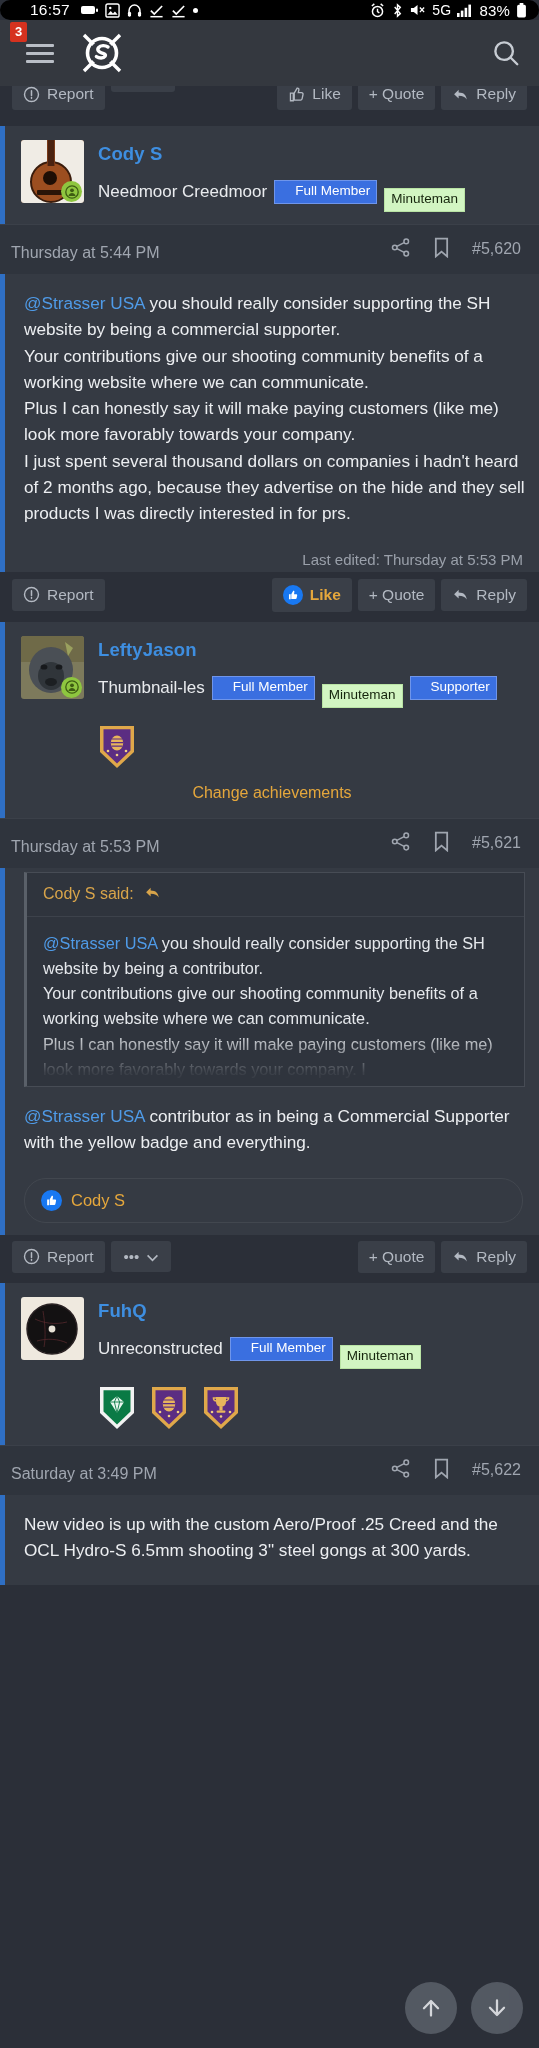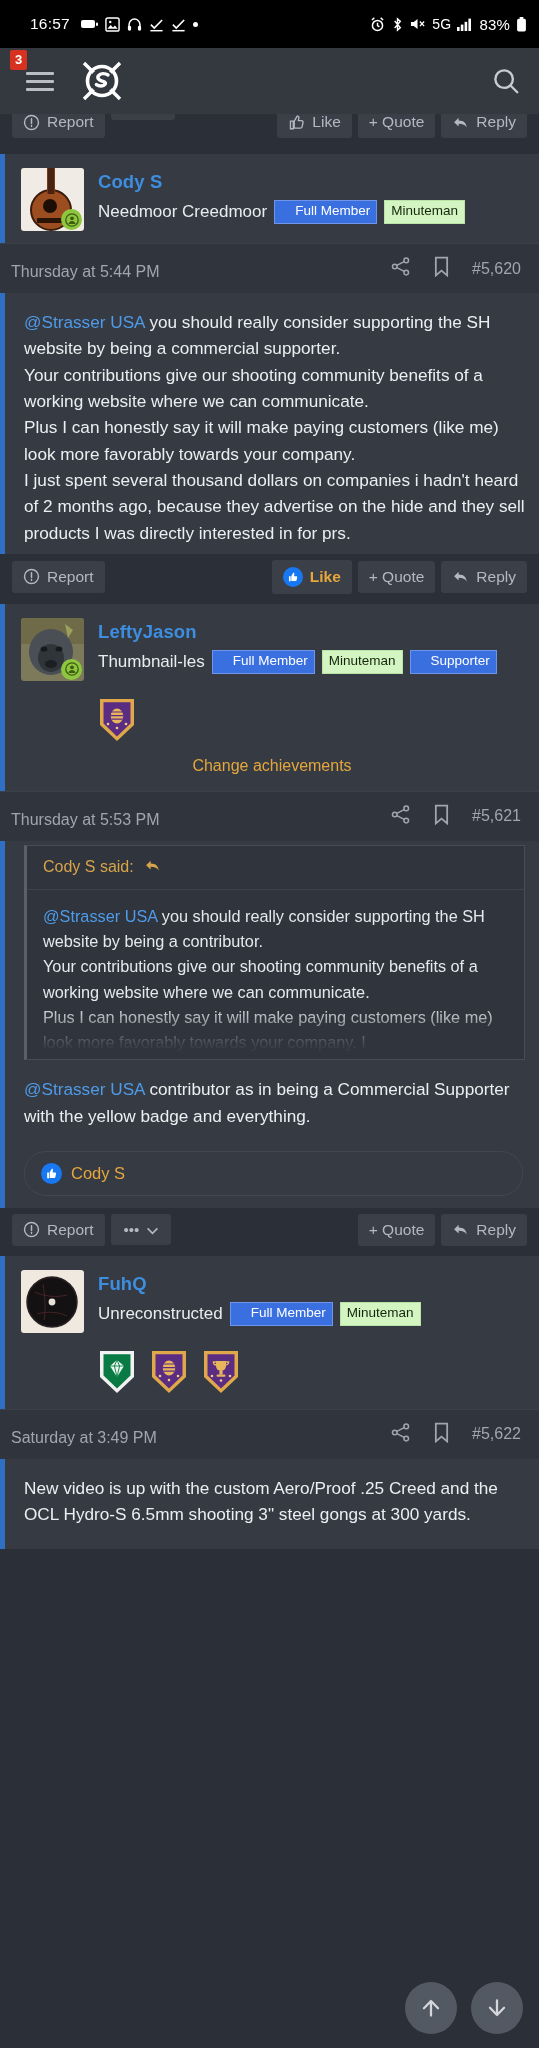--- a/index.html
+++ b/index.html
@@ -6,28 +6,29 @@
   html, body {
     width: 539px;
     height: 2048px;
     background: #2b2f38;
     font-family: "Liberation Sans", sans-serif;
     overflow: hidden;
   }
 
   
   .statusbar {
-    height: 48px;
+    height: 20px;
     background: #000000;
     display: flex;
     align-items: center;
     justify-content: space-between;
     padding: 0 12px 0 30px;
     color: #ffffff;
     font-size: 15px;
+    border-radius: 13px;
   }
   .sb-left { display: flex; align-items: center; gap: 7px; }
   .sb-right { display: flex; align-items: center; gap: 6px; }
   .sb-time { font-size: 15.5px; letter-spacing: .2px; margin-right: 4px; }
   .sb-ico { display: inline-flex; align-items: center; justify-content: center; }
   .sb-ico svg { display: block; }
   .sb-pct { font-size: 15px; letter-spacing: .2px; }
   .sb-5g { font-size: 14px; font-weight: normal; letter-spacing: .2px; }
   .sb-dot { width: 5px; height: 5px; border-radius: 50%; background: #ffffff; display:inline-block; }
 
@@ -101,21 +102,21 @@
     border-radius: 50%;
     background: #8ec63f;
     display: flex; align-items: center; justify-content: center;
   }
   .uinfo { padding-top: 3px; min-width: 0; }
   .uname { color: #3e8ee0; font-size: 18.5px; font-weight: bold; letter-spacing: .1px; }
   .utitle-row { margin-top: 7px; display: flex; align-items: center; flex-wrap: wrap; gap: 7px; }
   .utitle { color: #e9ebee; font-size: 17px; }
   .badge { font-size: 13.5px; padding: 2px 6px 3px; line-height: 1.25; white-space: nowrap; }
   .badge.blue { background: #3a6fe0; color: #ffffff; border: 1px solid #6f95ea; padding-left: 20px; }
-  .badge.green { background: #d2f5c2; color: #16250d; border: 1px solid #b9e3a4; }
+  .badge.green { background: #d2f5c2; color: #16250d; border: 1px solid #b9e3a4; margin-top: 16px; }
 
   .trophies { padding: 4px 0 12px 92px; display: flex; gap: 12px; }
   .trophy { width: 40px; height: 46px; }
 
   .change-ach { text-align: center; color: #e5a73c; font-size: 16px; padding: 2px 0 16px; }
 
   
   .metabar {
     background: #2f343d;
     display: flex;
@@ -376,20 +377,21 @@
         </svg></span>
     <span class="meta-num">#5,620</span>
   </span>
 </div>
 
 <div class="post" style="border-left:5px solid #2f6fc4;">
   <div class="body" style="white-space:pre-wrap;"><span class="mention">@Strasser USA</span><span> you should really consider supporting the SH website by being a commercial supporter.
 Your contributions give our shooting community benefits of a working website where we can communicate.
 Plus I can honestly say it will make paying customers (like me) look more favorably towards your company.
 I just spent several thousand dollars on companies i hadn't heard of 2 months ago, because they advertise on the hide and they sell products I was directly interested in for prs.</span></div>
+  <div class="lastedit">Last edited: Thursday at 5:53 PM</div>
 </div>
 
 <div class="actionrow">
   <div class="abtn">
     <svg width="17" height="17" viewBox="0 0 18 18">
         <circle cx="9" cy="9" r="7.4" fill="none" stroke="#b3b9c2" stroke-width="1.5"></circle>
         <path d="M9 5v5M9 12.2v.9" stroke="#b3b9c2" stroke-width="1.6" stroke-linecap="round"></path>
       </svg>
     <span>Report</span>
   </div>

